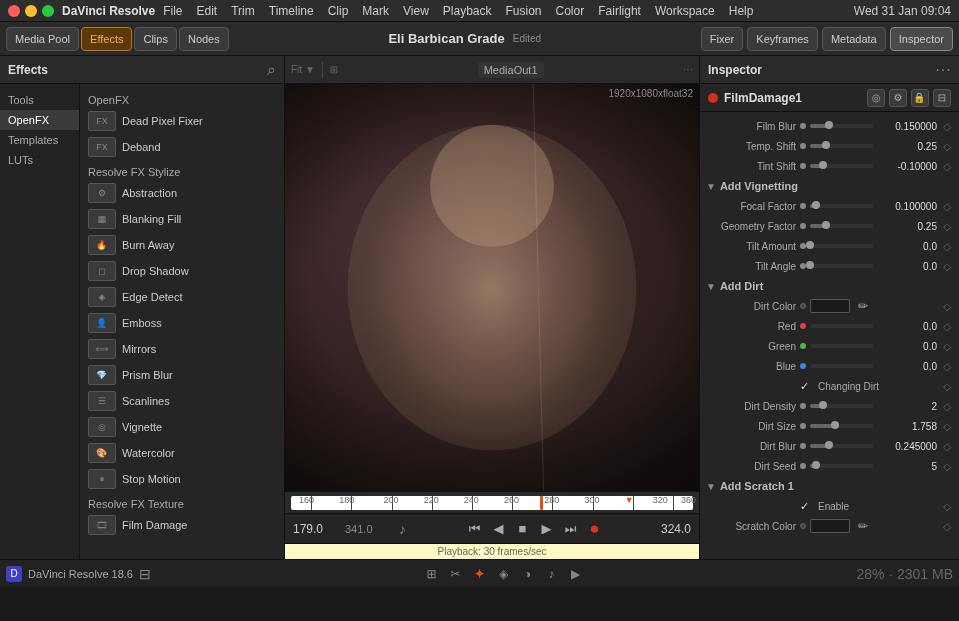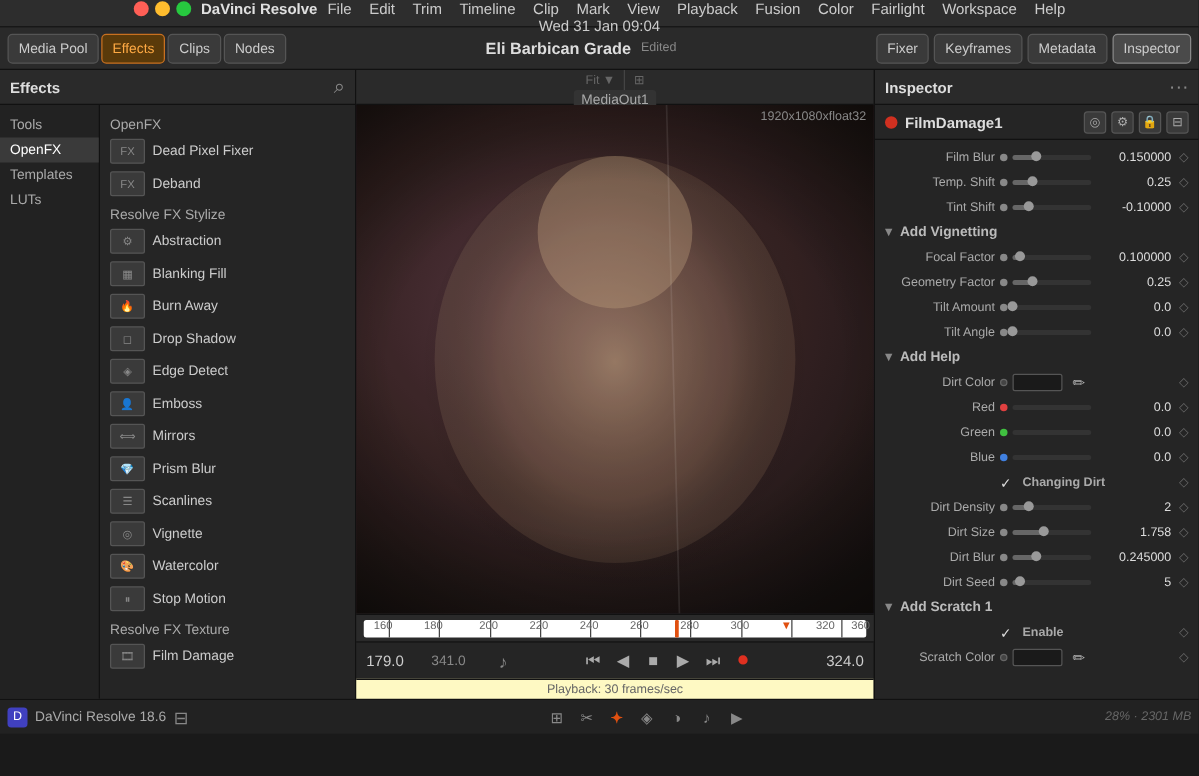--- a/index.html
+++ b/index.html
@@ -7,21 +7,20 @@
 
     
     .title-bar {
       height: 22px;
       background: #2d2d2d;
       display: flex;
       align-items: center;
       justify-content: space-between;
       padding: 0 8px;
       border-bottom: 1px solid #111;
-      flex-direction: column;
     }
     .title-bar-left {
       display: flex;
       align-items: center;
       gap: 8px;
     }
     .traffic-lights { display: flex; gap: 5px; }
     .traffic-light { width: 12px; height: 12px; border-radius: 50%; }
     .tl-red { background: #ff5f56; }
     .tl-yellow { background: #ffbd2e; }
@@ -176,21 +175,20 @@
       flex-direction: column;
     }
     .video-toolbar {
       height: 28px;
       background: #2a2a2a;
       display: flex;
       align-items: center;
       justify-content: space-between;
       padding: 0 6px;
       border-bottom: 1px solid #111;
-      flex-direction: column;
     }
     .video-label {
       font-size: 11px;
       color: #aaa;
       background: #333;
       padding: 2px 6px;
       border-radius: 3px;
     }
     .video-area {
       flex: 1;
@@ -473,21 +471,20 @@
     .check-mark {
       font-size: 11px;
       color: #888;
       width: 14px;
     }
     .check-mark.checked { color: #ddd; }
     .param-checkbox-label {
       font-size: 10px;
       color: #aaa;
       flex: 1;
-      font-weight: bold;
     }
     .status-app {
       display: flex;
       align-items: center;
       gap: 6px;
     }
     .status-icon {
       width: 16px;
       height: 16px;
       background: #4040c0;
@@ -496,23 +493,22 @@
       align-items: center;
       justify-content: center;
       font-size: 10px;
       color: #fff;
     }
     .status-text {
       font-size: 11px;
       color: #aaa;
     }
     .status-right-text {
-      font-size: 10px;
+      font-size: 14px;
       color: #666;
-      font-style: italic;
     }
 
     
     .bottom-toolbar {
       height: 28px;
       background: #222;
       display: flex;
       align-items: center;
       justify-content: space-between;
       padding: 0 6px;
@@ -884,21 +880,21 @@
         <div class="param-slider-track">
           <div class="param-slider-fill" style="width:0%"></div>
           <div class="param-slider-thumb" style="left:0%"></div>
         </div>
         <span class="param-value">0.0</span>
         <button class="param-reset-btn">◇</button>
       </div>
 
       <div class="section-header">
         <span class="section-chevron">▼</span>
-        <span class="section-title">Add Help</span>
+        <span class="section-title">Add Dirt</span>
       </div>
 
       <div class="param-row">
         <span class="param-label">Dirt Color</span>
         <div class="param-dot" style="background:#444;border:1px solid #666;"></div>
         <div class="color-swatch dark"></div>
         <span style="color:#aaa;font-size:12px;cursor:pointer;margin-left:4px">✏</span>
         <button class="param-reset-btn" style="margin-left:auto">◇</button>
       </div>
 

